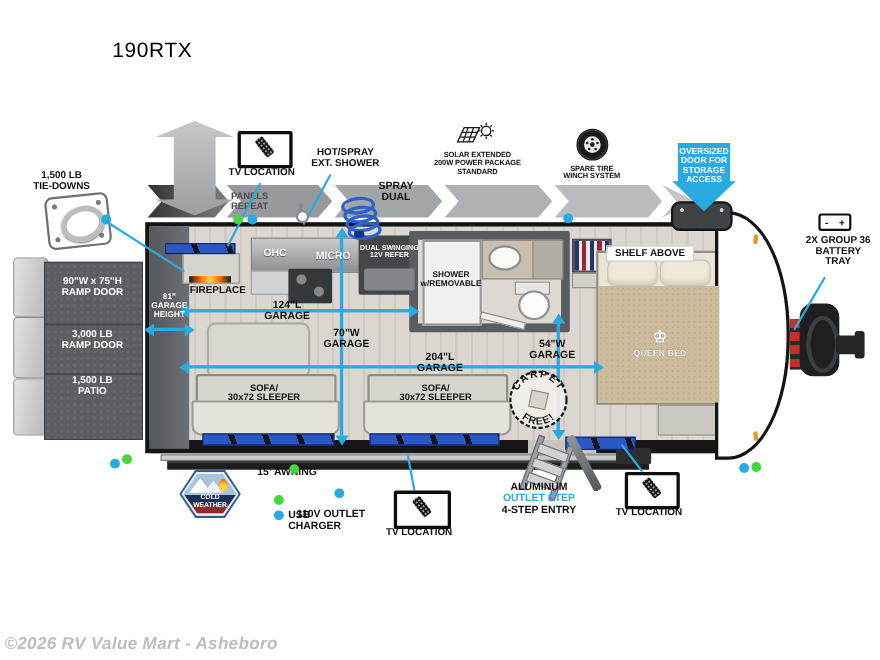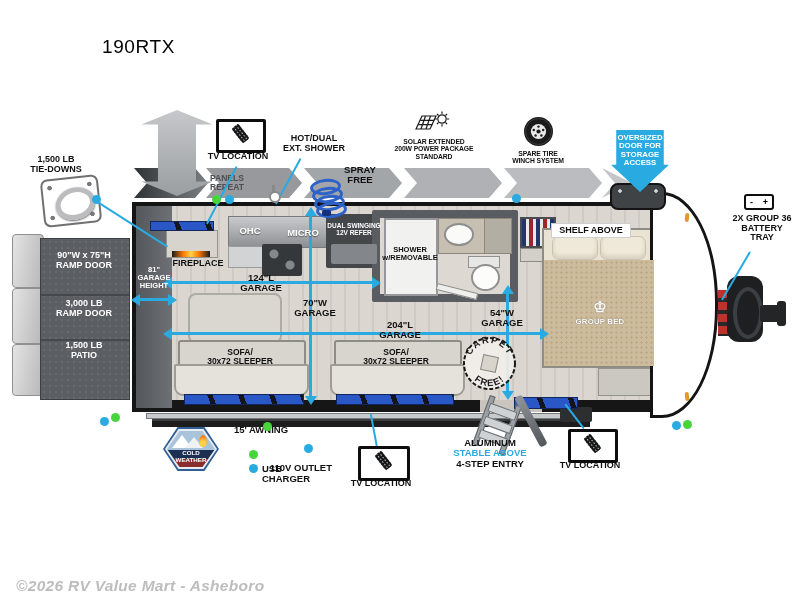--- a/index.html
+++ b/index.html
@@ -29,47 +29,47 @@
   .remote{position:absolute;left:calc(50% - 5px);top:2px;width:9px;height:19px;background:#161616;border-radius:2.5px;transform:rotate(-38deg);background-image:radial-gradient(#aeb3b8 0.7px,transparent 1px);background-size:3px 3.3px;background-position:1.5px 2px;}
   .ring{position:absolute;width:25px;height:10px;border:3px solid #2d62c8;border-radius:50%;transform:rotate(-6deg);z-index:7;}
   .bluestrip{position:absolute;background:#2a57c6;border:1px solid #13265e;z-index:4;background-image:repeating-linear-gradient(70deg,transparent 0 24px,#14141c 24px 29px);}
 </style>
 </head>
 <body>
 
 <div id="stage">
 
   <div class="abs" style="left:102px;top:36px;font-size:19px;font-weight:500;letter-spacing:0.6px;color:#000;z-index:2">190RTX</div>
-  <div class="abs" style="left:16px;top:577px;font-size:15.5px;font-weight:700;font-style:italic;color:#bdbdbd;letter-spacing:0.3px;z-index:2">©2026 RV Value Mart - Asheboro</div>
+  <div class="abs" style="left:4px;top:577px;font-size:15.5px;font-weight:700;font-style:italic;color:#bdbdbd;letter-spacing:0.3px;z-index:2">©2026 RV Value Mart - Asheboro</div>
 
   <div class="chev" style="left:134px;width:74px;background:linear-gradient(90deg,#303336,#7b7f82);"></div>
   <div class="chev" style="left:206px;width:96px;background:#97999c;"></div>
   <div class="chev" style="left:304px;width:98px;background:#a3a6a9;"></div>
   <div class="chev" style="left:404px;width:98px;background:#afb1b4;"></div>
   <div class="chev" style="left:504px;width:98px;background:#babcbf;"></div>
   <div class="abs" style="left:602px;top:168px;width:30px;height:30px;background:#c4c6c8;clip-path:polygon(0 0,100% 50%,0 100%,13px 50%);z-index:1"></div>
   <div class="lbl f85" style="left:210px;top:174px;width:54px;color:#4b4e52;text-align:left;z-index:3">PANELS
 REPEAT</div>
 
   <div class="abs" style="left:139px;top:110px;width:76px;height:86px;background:linear-gradient(180deg,#c6c8ca,#9b9ea1);clip-path:polygon(50% 0,97% 17%,75% 17%,75% 83%,97% 83%,50% 100%,3% 83%,25% 83%,25% 17%,3% 17%);z-index:2"></div>
 
   <div class="tvbox" style="left:216px;top:119px;width:44px;height:28px">
       <span class="remote"></span>
     </div>
   <div class="lbl f9" style="left:196px;top:152px;width:84px">TV LOCATION</div>
   <div class="line" style="left:207px;top:223px;width:65px;transform:rotate(-62.6deg)"></div>
 
-  <div class="lbl f9" style="left:280px;top:134px;width:68px">HOT/DUAL
+  <div class="lbl f9" style="left:280px;top:134px;width:68px">HOT/SPRAY
 EXT. SHOWER</div>
   <div class="line" style="left:276px;top:203px;width:52px;transform:rotate(-61.5deg)"></div>
   <div class="abs" style="left:272px;top:185px;width:3px;height:7px;background:#8a8a8a;z-index:7"></div>
   <div class="abs" style="left:269px;top:191px;width:8px;height:8px;background:#fff;border:2px solid #8a8a8a;border-radius:50%;z-index:7"></div>
 
   <div class="lbl f95" style="left:338px;top:165px;width:44px">SPRAY
-FREE</div>
+DUAL</div>
   <div class="ring" style="left:310px;top:179px"></div>
   <div class="ring" style="left:312px;top:187px"></div>
   <div class="ring" style="left:314px;top:195px"></div>
   <div class="ring" style="left:316px;top:202px"></div>
   <div class="abs" style="left:322px;top:210px;width:9px;height:6px;background:#14307e;border-radius:2px;z-index:7"></div>
 
   <svg class="abs" style="left:414px;top:110px;z-index:2" width="36" height="26" viewBox="0 0 36 26">
     <g stroke="#1a1a1a" fill="none" stroke-width="1.2">
       <path d="M2,19 L8,6 L22,6 L16,19 Z" fill="#fff"></path>
       <path d="M6.2,10.3 h14 M4.5,14.6 h14 M11.5,6 l-4.5,13 M16.5,6 l-4.5,13"></path>
@@ -160,21 +160,21 @@
 
   <div class="abs" style="left:520px;top:217px;width:36px;height:31px;background:repeating-linear-gradient(90deg,#24356b 0 4px,#e9e9e9 4px 7px,#9c2531 7px 11px,#e9e9e9 11px 14px);border:2px solid #4a4d50;box-sizing:border-box;z-index:3"></div>
   <div class="abs" style="left:520px;top:248px;width:36px;height:14px;background:#d3d0ca;border:1px solid #8f8c86;box-sizing:border-box;z-index:3"></div>
 
   <div class="abs" style="left:542px;top:228px;width:114px;height:140px;background:#e9e3d3;border:2px solid #8f8c86;box-sizing:border-box;z-index:3"></div>
   <div class="abs" style="left:544px;top:260px;width:110px;height:106px;background-color:#ccbb9d;background-image:radial-gradient(#bfab88 1px,transparent 1.3px);background-size:5px 5px;z-index:4"></div>
   <div class="abs" style="left:552px;top:236px;width:44px;height:22px;background:#efe9da;border:1px solid #c9c2af;border-radius:7px;box-shadow:inset 0 -3px 4px #d6cfbc;z-index:5"></div>
   <div class="abs" style="left:600px;top:236px;width:44px;height:22px;background:#efe9da;border:1px solid #c9c2af;border-radius:7px;box-shadow:inset 0 -3px 4px #d6cfbc;z-index:5"></div>
   <div class="lbl f9" style="left:552px;top:224px;width:78px;height:13px;line-height:13px;background:#fff;outline:1px solid #cfcfcf;z-index:6">SHELF ABOVE</div>
   <div class="lbl w" style="left:586px;top:299px;width:28px;font-size:15px;z-index:6;text-shadow:0 0 1px #777">♔</div>
-  <div class="lbl f8 w" style="left:574px;top:318px;width:52px;letter-spacing:0.2px;text-shadow:0 0 1px #555;z-index:6">GROUP BED</div>
+  <div class="lbl f8 w" style="left:574px;top:318px;width:52px;letter-spacing:0.2px;text-shadow:0 0 1px #555;z-index:6">QUEEN BED</div>
   <div class="abs" style="left:598px;top:368px;width:52px;height:26px;background:#cbc8c2;border:1px solid #96938d;z-index:3"></div>
 
   <div class="abs" style="left:178px;top:340px;width:124px;height:26px;background:#d8d5ce;border:2px solid #8f8c86;border-radius:3px;z-index:3"></div>
   <div class="abs" style="left:174px;top:364px;width:131px;height:28px;background:#e5e2db;border:2px solid #9f9c96;border-radius:2px 2px 9px 9px;z-index:3"></div>
   <div class="lbl f85" style="left:184px;top:348px;width:112px">SOFA/
 30x72 SLEEPER</div>
   <div class="abs" style="left:334px;top:340px;width:124px;height:26px;background:#d8d5ce;border:2px solid #8f8c86;border-radius:3px;z-index:3"></div>
   <div class="abs" style="left:330px;top:364px;width:131px;height:28px;background:#e5e2db;border:2px solid #9f9c96;border-radius:2px 2px 9px 9px;z-index:3"></div>
   <div class="lbl f85" style="left:340px;top:348px;width:112px">SOFA/
 30x72 SLEEPER</div>
@@ -258,21 +258,21 @@
 
   <div class="abs" style="left:490px;top:395px;width:34px;height:50px;transform:rotate(20deg);transform-origin:top left;z-index:5">
     <div class="abs" style="left:0;top:0;width:4px;height:50px;background:#9ba0a4;border:1px solid #5f6468"></div>
     <div class="abs" style="right:0;top:0;width:4px;height:50px;background:#9ba0a4;border:1px solid #5f6468"></div>
     <div class="abs" style="left:3px;top:7px;width:27px;height:7px;background:#ced2d5;border:1px solid #6b7074"></div>
     <div class="abs" style="left:3px;top:21px;width:27px;height:7px;background:#ced2d5;border:1px solid #6b7074"></div>
     <div class="abs" style="left:3px;top:35px;width:27px;height:7px;background:#ced2d5;border:1px solid #6b7074"></div>
   </div>
   <div class="abs" style="left:527px;top:393px;width:8px;height:56px;background:linear-gradient(#90959a,#53575b);border-radius:3px;transform:rotate(-28deg);z-index:5"></div>
   <div class="lbl f95" style="left:452px;top:438px;width:76px">ALUMINUM</div>
-  <div class="lbl f95" style="left:452px;top:448px;width:76px;color:#29abe2">STABLE ABOVE</div>
+  <div class="lbl f95" style="left:452px;top:448px;width:76px;color:#29abe2">OUTLET STEP</div>
   <div class="lbl f95" style="left:450px;top:459px;width:80px">4-STEP ENTRY</div>
 
   <div class="tvbox" style="left:568px;top:429px;width:44px;height:28px">
       <span class="remote"></span>
     </div>
   <div class="lbl f9" style="left:554px;top:461px;width:72px">TV LOCATION</div>
   <div class="line" style="left:565px;top:403px;width:31px;transform:rotate(52.7deg)"></div>
 
   <div class="dot dg" style="left:212px;top:195px"></div>
   <div class="dot db" style="left:225px;top:195px"></div>

